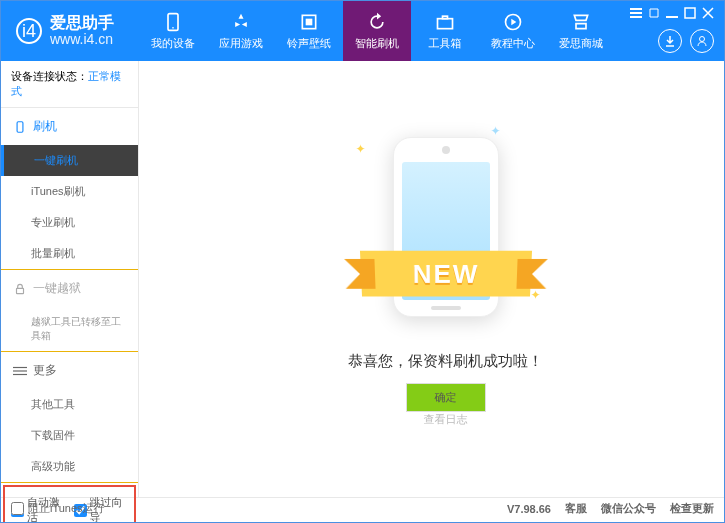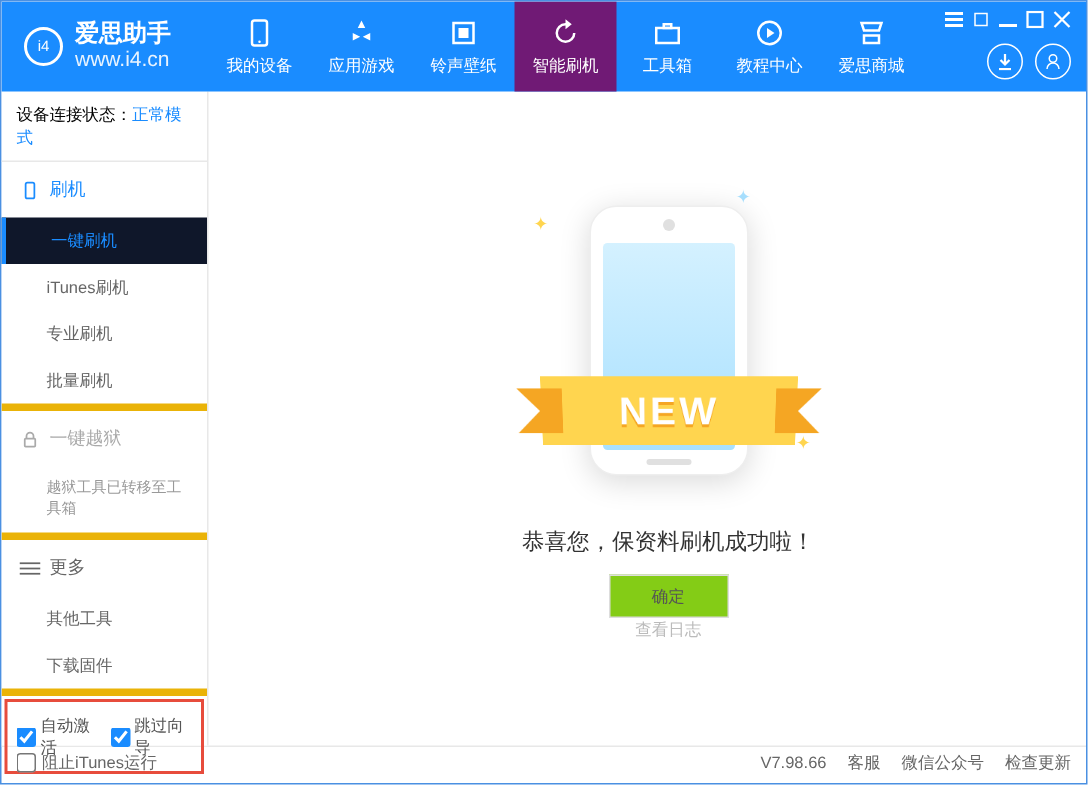--- a/index.html
+++ b/index.html
@@ -1,43 +1,43 @@
 <!DOCTYPE html>
 <html><head>
 <meta charset="utf-8">
 <style>
 * { margin: 0; padding: 0; box-sizing: border-box; }
 body { font-family: "Microsoft YaHei", Arial, sans-serif; font-size: 12px; background: #fff; width: 725px; height: 523px; overflow: hidden; border: 1px solid #4a90e2; }
 
 .header { background: #1a8cff; height: 60px; display: flex; align-items: center; color: #fff; position: relative; }
 .logo-area { display: flex; align-items: center; padding: 0 15px; }
-.logo-icon { width: 26px; height: 26px; border: 2px solid #fff; border-radius: 50%; display: flex; align-items: center; justify-content: center; font-weight: normal; font-size: 10px; margin-right: 8px; }
+.logo-icon { width: 26px; height: 26px; border: 2px solid #fff; border-radius: 50%; display: flex; align-items: center; justify-content: center; font-weight: normal; font-size: 18px; margin-right: 8px; }
 .logo-text { font-size: 16px; font-weight: bold; line-height: 1; }
 .logo-url { font-size: 14px; opacity: 0.9; }
 .nav { display: flex; height: 100%; margin-left: 10px; }
 .nav-item { width: 68px; display: flex; flex-direction: column; align-items: center; justify-content: center; cursor: pointer; gap: 4px; }
 .nav-item.active { background: #701a75; }
 .nav-item svg { width: 20px; height: 20px; fill: #fff; }
 .nav-label { font-size: 11px; }
 .header-right { position: absolute; right: 10px; top: 6px; display: flex; gap: 6px; align-items: center; }
 .header-right svg { width: 12px; height: 12px; fill: #fff; cursor: pointer; }
 .header-avatar { position: absolute; right: 10px; bottom: 8px; display: flex; gap: 8px; }
 .header-avatar .circ { width: 24px; height: 24px; border: 1.5px solid #fff; border-radius: 50%; display: flex; align-items: center; justify-content: center; cursor: pointer; }
 .header-avatar svg { width: 12px; height: 12px; fill: #fff; }
 
 .body { display: flex; height: calc(100% - 60px - 25px); gap: 28px; }
 .sidebar { width: 138px; border-right: 1px solid #e8e8e8; display: flex; flex-direction: column; background: #fff; }
 .status-bar { padding: 8px 10px; font-size: 11px; border-bottom: 1px solid #e8e8e8; }
 .status-bar .val { color: #1a8cff; }
-.side-section { border-bottom: 5px solid #eab308; }
+.side-section { border-bottom: 1px solid #eab308; }
 .side-header { display: flex; align-items: center; gap: 6px; padding: 10px 12px; color: #1a8cff; font-size: 12px; cursor: pointer; }
 .side-header.gray { color: #aaa; }
 .side-header svg { width: 14px; height: 14px; fill: currentColor; }
 .side-item { padding: 8px 10px 8px 30px; font-size: 11px; color: #666; cursor: pointer; }
-.side-item.active { background: #0f172a; color: #1a8cff; border-left: 3px solid #1a8cff; }
+.side-item.active { background: #404040; color: #1a8cff; border-left: 3px solid #1a8cff; }
 .side-item.muted { color: #999; }
 .side-item.small { font-size: 10px; line-height: 1.4; }
 .checkbox-row { display: flex; gap: 8px; padding: 8px 6px; border: 2px solid #e74c3c; margin: 2px; }
 .checkbox-row label { display: flex; align-items: center; gap: 3px; font-size: 11px; color: #555; cursor: pointer; }
 .checkbox-row input { accent-color: #1a8cff; }
 
 .main { flex: 1; display: flex; flex-direction: column; align-items: center; justify-content: center; position: relative; }
 .phone-illus { width: 150px; height: 200px; position: relative; }
 .phone { position: absolute; width: 106px; height: 180px; background: #fff; border-radius: 18px; left: 22px; top: 5px; box-shadow: 0 4px 20px rgba(0,0,0,.15); border: 1px solid #eee; }
 .phone::before { content: ""; position: absolute; top: 8px; left: 50%; transform: translateX(-50%); width: 8px; height: 8px; background: #e0e0e0; border-radius: 50%; }
@@ -48,21 +48,21 @@
 .new-banner::before { left: -16px; border-left-color: transparent; }
 .new-banner::after { right: -16px; border-right-color: transparent; }
 .star { position: absolute; color: #ffd54f; font-size: 12px; }
 .success-text { font-size: 15px; color: #333; margin-top: 20px; }
 .ok-btn { margin-top: 12px; padding: 6px 28px; border: 1px solid #ddd; background: #84cc16; font-size: 11px; color: #555; cursor: pointer; }
 .log-link { margin-top: 0; font-size: 11px; color: #bbb; cursor: pointer; }
 
 .footer { height: 22px; border-top: 1px solid #e8e8e8; display: flex; align-items: center; padding: 0 10px; font-size: 11px; color: #666; }
 .footer label { display: flex; align-items: center; gap: 4px; cursor: pointer; }
 .footer-right { margin-left: auto; display: flex; gap: 14px; align-items: center; }
-.footer-right span { cursor: pointer; }
+.footer-right span { cursor: pointer; font-weight: bold; }
 </style>
 </head>
 <body>
 
 <div class="header">
   <div class="logo-area">
     <div class="logo-icon">i4</div>
     <div>
       <div class="logo-text">爱思助手</div>
       <div class="logo-url">www.i4.cn</div>
@@ -184,20 +184,21 @@
       <div class="side-header gray" style="color:#666">
         <svg viewBox="0 0 24 24">
             <rect y="5" width="24" height="2"></rect>
             <rect y="11" width="24" height="2"></rect>
             <rect y="17" width="24" height="2"></rect>
           </svg>
         <span>更多</span>
       </div>
       <div class="side-item">其他工具</div>
       <div class="side-item">下载固件</div>
+      <div class="side-item">高级功能</div>
     </div>
 
     <div class="checkbox-row">
       <label>
           <input type="checkbox" checked="" style="">
           <span>自动激活</span>
         </label>
       <label>
           <input type="checkbox" checked="" style="">
           <span>跳过向导</span>

